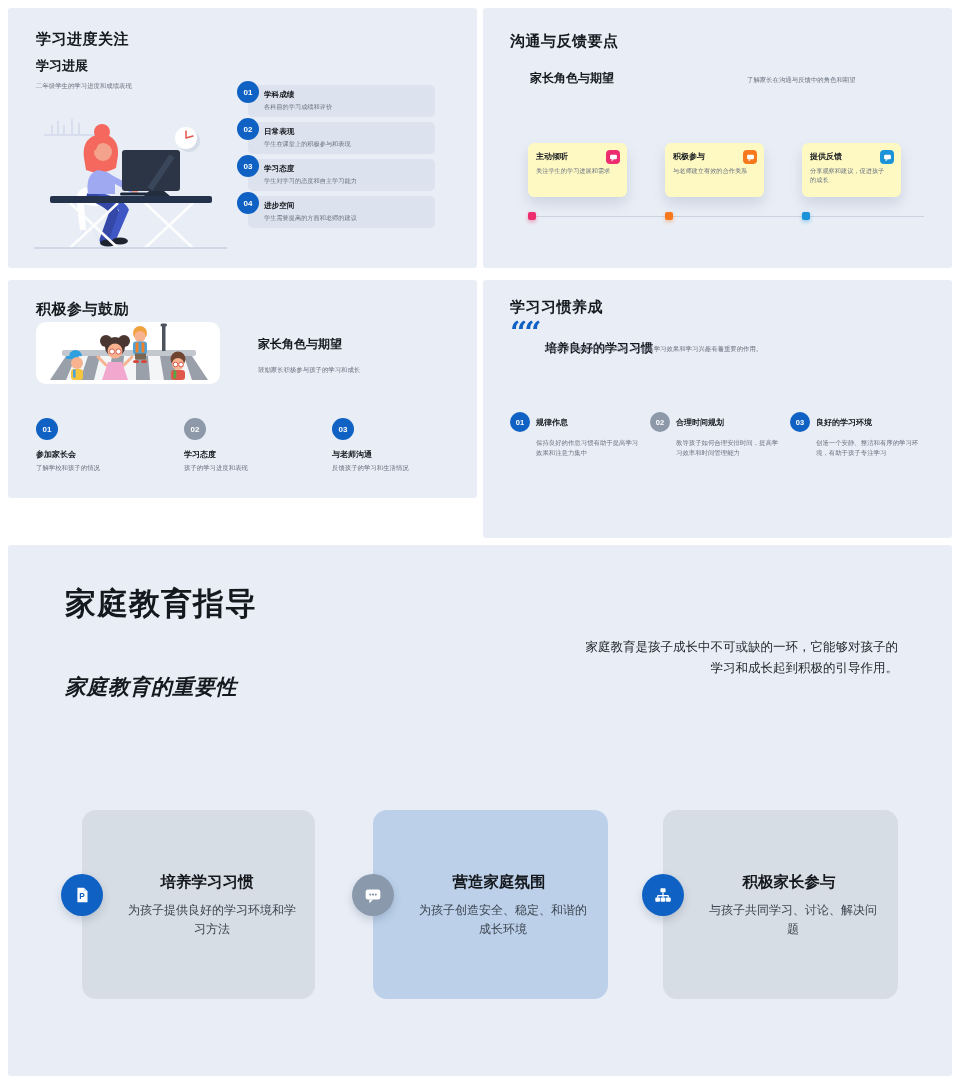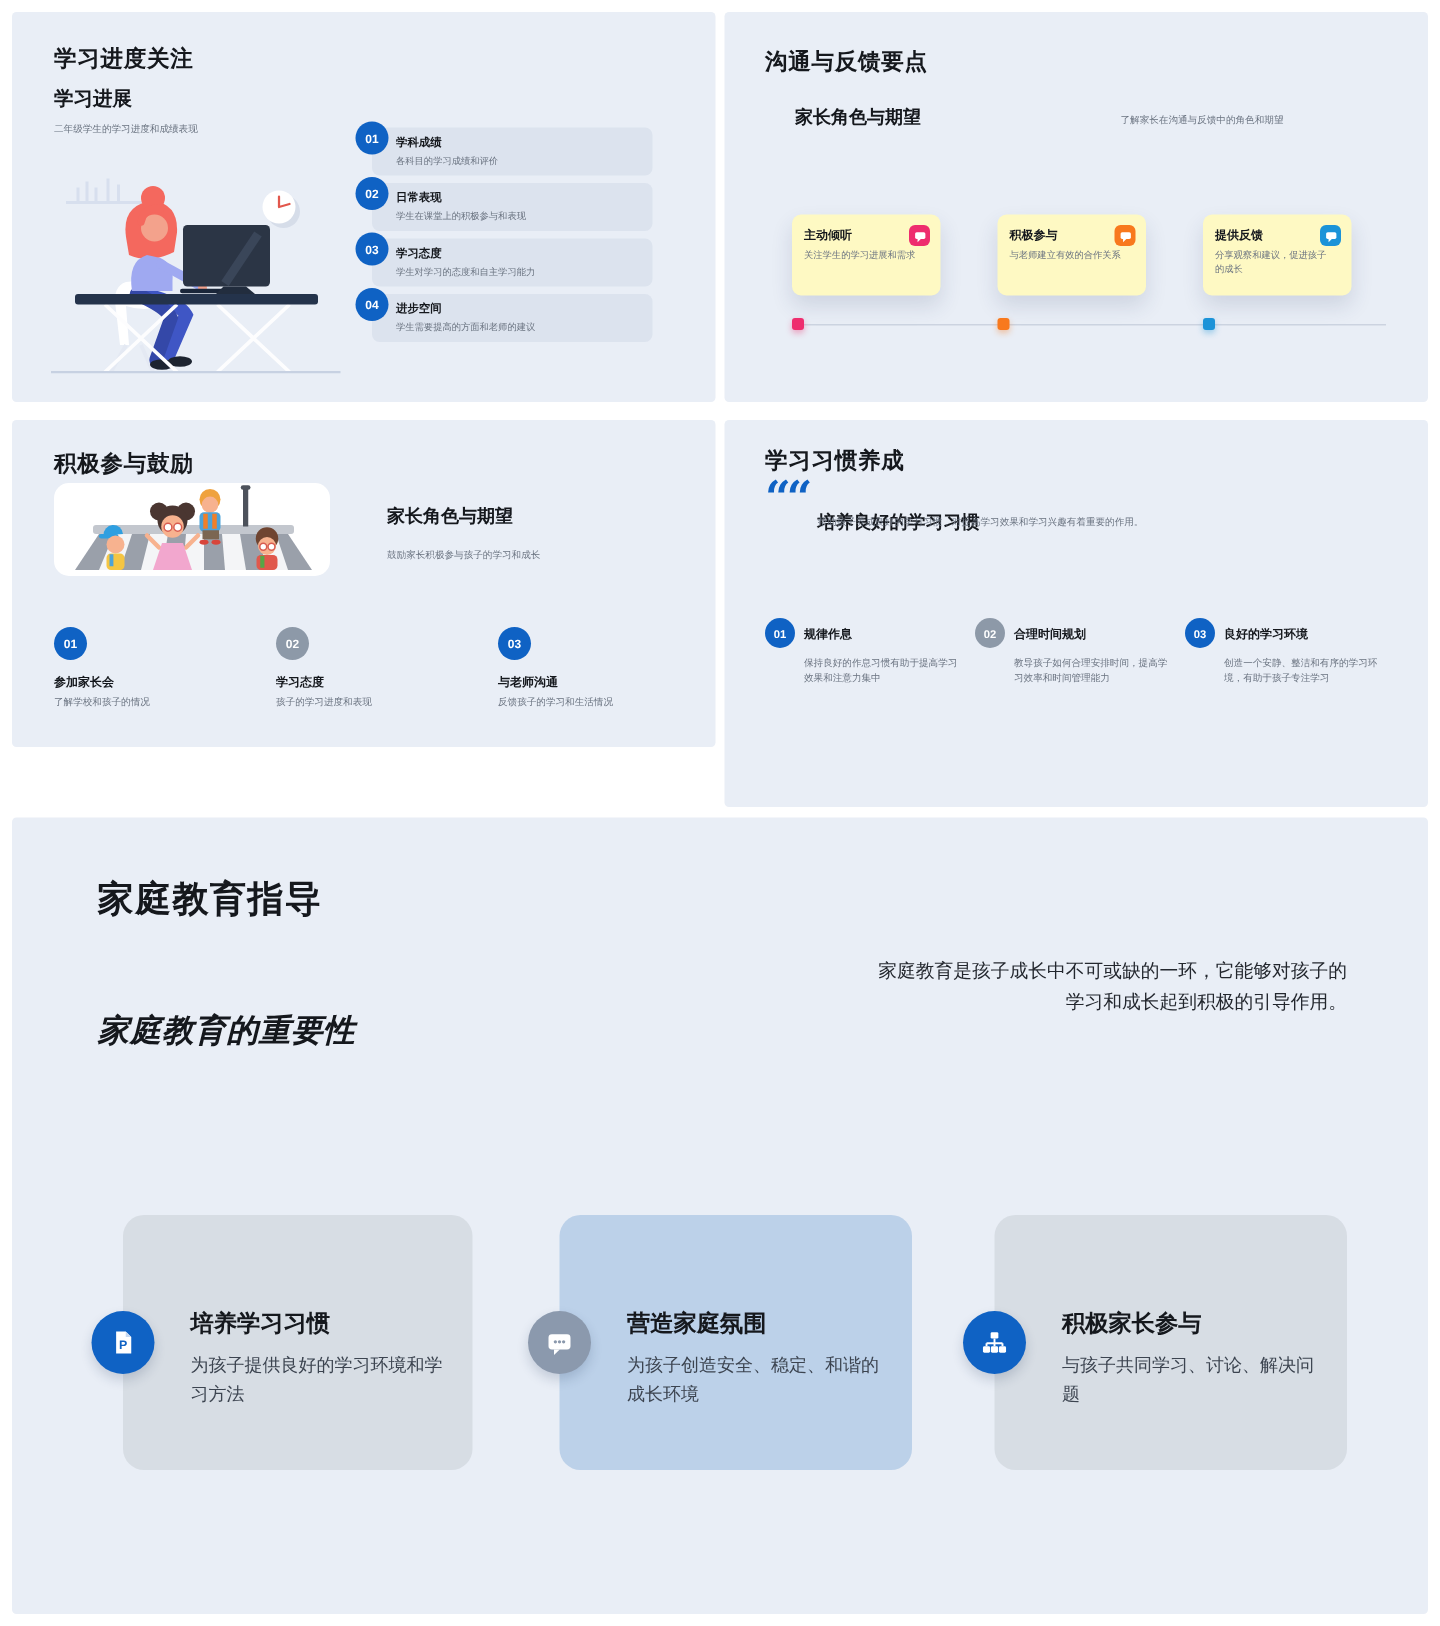--- a/index.html
+++ b/index.html
@@ -46,21 +46,21 @@
   .s3-col .nm{font-size:8px;font-weight:bold;margin-top:9px;}
   .s3-col .ds{font-size:6.4px;color:#6a7380;margin-top:4px;}
   
   .quote{font-family:"DejaVu Serif",serif;font-size:30px;font-weight:900;color:#0f62c4;
          letter-spacing:-3px;line-height:1;}
   .s4-col{position:absolute;top:132px;width:132px;}
   .s4-head{display:flex;align-items:center;gap:6px;}
   .s4-col .nm{font-size:8px;font-weight:bold;}
   .s4-col .ds{font-size:6.4px;color:#6a7380;margin-top:6px;margin-left:26px;line-height:1.6;width:104px;}
   
-  .bcard{position:absolute;top:265px;height:170px;border-radius:14px;padding:62px 28px 0 45px;box-sizing:border-box;}
+  .bcard{position:absolute;top:265px;height:189px;border-radius:14px;padding:62px 28px 0 45px;box-sizing:border-box;text-align:center;}
   .bg-gray{background:#d7dde4;}
   .bg-blue{background:#bcd1e9;}
   .bcard .bt{font-size:15.5px;font-weight:bold;}
   .bcard .bd{font-size:12px;color:#3c4450;margin-top:8px;line-height:1.6;width:170px;}
   .bicon{position:absolute;top:329px;width:42px;height:42px;border-radius:50%;
          display:flex;align-items:center;justify-content:center;box-shadow:0 4px 8px rgba(30,50,90,.18);}
   .bic-blue{background:#0f62c4;}
   .bic-gray{background:#8b99ad;}
 </style>
 </head>
@@ -258,21 +258,21 @@
   <div class="s4-col" style="left:307px;">
     <div class="s4-head">
       <div class="num sm">03</div>
       <div class="nm">良好的学习环境</div>
     </div>
     <div class="ds">创造一个安静、整洁和有序的学习环境，有助于孩子专注学习</div>
   </div>
 </section>
 
 <section class="slide" id="s5">
-  <h1 class="abs" style="left:57px;top:38px;font-size:24px;font-weight:800;letter-spacing:1px;">家庭教育指导</h1>
+  <h1 class="abs" style="left:57px;top:38px;font-size:31px;font-weight:800;letter-spacing:1px;">家庭教育指导</h1>
   <p class="abs" style="left:566px;top:92px;width:324px;font-size:12.5px;line-height:1.65;text-align:right;color:#23272e;">家庭教育是孩子成长中不可或缺的一环，它能够对孩子的学习和成长起到积极的引导作用。</p>
   <h2 class="abs" style="left:57px;top:128px;font-size:21px;font-weight:800;letter-spacing:.5px;font-style:italic;">家庭教育的重要性</h2>
 
   <div class="bcard bg-gray" style="left:74px;width:233px;">
     <div class="bt">培养学习习惯</div>
     <div class="bd">为孩子提供良好的学习环境和学习方法</div>
   </div>
   <div class="bcard bg-blue" style="left:365px;width:235px;">
     <div class="bt">营造家庭氛围</div>
     <div class="bd">为孩子创造安全、稳定、和谐的成长环境</div>

